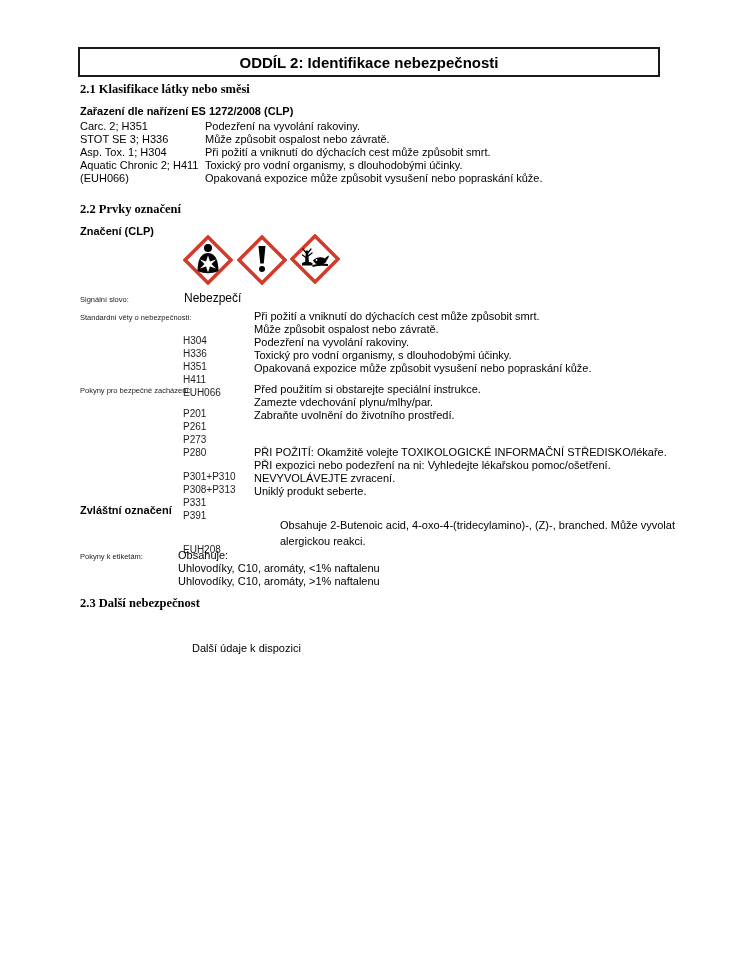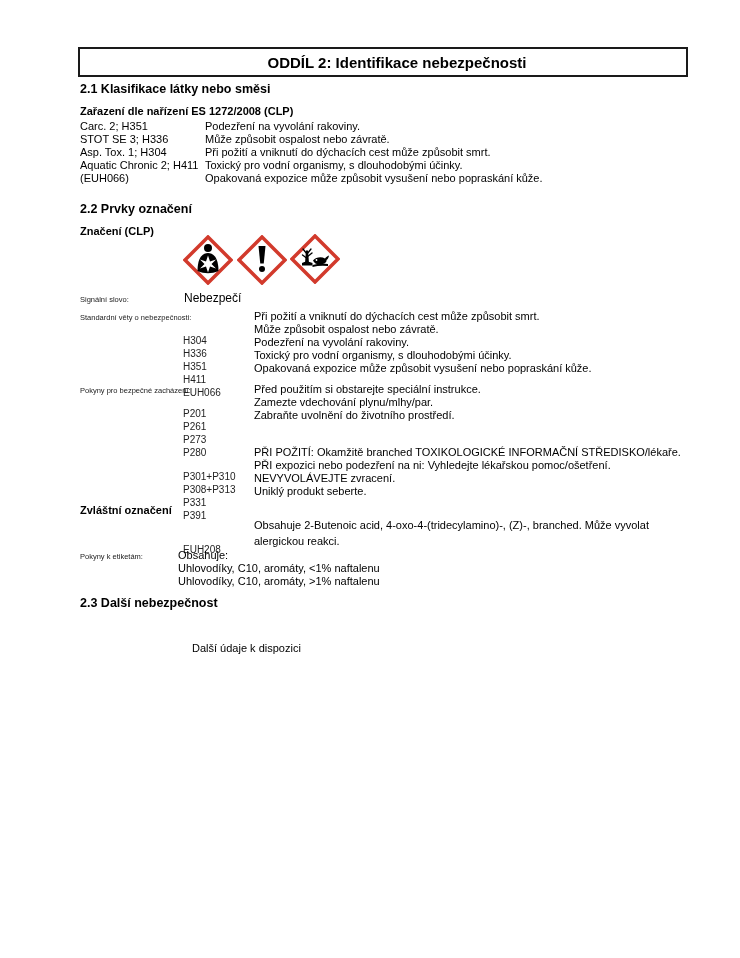--- a/index.html
+++ b/index.html
@@ -4,29 +4,29 @@
 <style>
   html,body{margin:0;padding:0;background:#ffffff;}
   .page{
     position:relative;width:740px;height:958px;background:#fff;overflow:hidden;
     font-family:"Liberation Sans","DejaVu Sans",sans-serif;color:#000;
   }
   .abs{position:absolute;white-space:nowrap;}
   .title-box{
     position:absolute;left:78px;top:47px;width:578px;height:26px;
     border:2px solid #1a1a1a;display:flex;align-items:center;justify-content:center;
-    font-size:15px;font-weight:bold;padding-left:28px;
+    font-size:15px;font-weight:bold;
   }
-  .h-section{font-size:12.5px;font-weight:bold;}
+  .h-section{font-size:12.5px;font-weight:bold;font-family:Liberation Serif, serif;}
   .h-sub{font-size:11px;font-weight:bold;}
   .body-txt{font-size:11px;}
   .code-txt{font-size:10px;line-height:13px;color:#222;margin-top:24px;}
   .small-label{font-size:7.5px;color:#222;}
   .signal-word{font-size:12px;font-weight:normal;}
-  .wrap{white-space:normal;line-height:15.5px;}
+  .wrap{white-space:normal;line-height:15.5px;margin-left:26px;}
   .ghs{position:absolute;}
   .ghs polygon.diamond{fill:#fff;stroke:var(--ghs-red,#d23a2c);stroke-width:7;}
   .ghs .sym{fill:#000;}
   .ghs .sym-line{stroke:#000;stroke-width:2.6;fill:none;stroke-linecap:round;}
 </style>
 </head>
 <body>
 
 <div class="page">
 
@@ -92,21 +92,21 @@
 
   <div class="abs small-label" style="left:80px;top:386px">Pokyny pro bezpečné zacházení:</div>
   <div class="abs code-txt" style="left:183px;top:383px">P201</div>
   <div class="abs body-txt" style="left:254px;top:383px">Před použitím si obstarejte speciální instrukce.</div>
   <div class="abs code-txt" style="left:183px;top:396px">P261</div>
   <div class="abs body-txt" style="left:254px;top:396px">Zamezte vdechování plynu/mlhy/par.</div>
   <div class="abs code-txt" style="left:183px;top:409px">P273</div>
   <div class="abs body-txt" style="left:254px;top:409px">Zabraňte uvolnění do životního prostředí.</div>
   <div class="abs code-txt" style="left:183px;top:422px">P280</div>
   <div class="abs code-txt" style="left:183px;top:446px">P301+P310</div>
-  <div class="abs body-txt" style="left:254px;top:446px">PŘI POŽITÍ: Okamžitě branched TOXIKOLOGICKÉ INFORMAČNÍ STŘEDISKO/lékaře.</div>
+  <div class="abs body-txt" style="left:254px;top:446px">PŘI POŽITÍ: Okamžitě volejte TOXIKOLOGICKÉ INFORMAČNÍ STŘEDISKO/lékaře.</div>
   <div class="abs code-txt" style="left:183px;top:459px">P308+P313</div>
   <div class="abs body-txt" style="left:254px;top:459px">PŘI expozici nebo podezření na ni: Vyhledejte lékařskou pomoc/ošetření.</div>
   <div class="abs code-txt" style="left:183px;top:472px">P331</div>
   <div class="abs body-txt" style="left:254px;top:472px">NEVYVOLÁVEJTE zvracení.</div>
   <div class="abs code-txt" style="left:183px;top:485px">P391</div>
   <div class="abs body-txt" style="left:254px;top:485px">Uniklý produkt seberte.</div>
 
   <div class="abs h-sub" style="left:80px;top:504px">Zvláštní označení</div>
   <div class="abs code-txt" style="left:183px;top:519px">EUH208</div>
   <div class="abs body-txt wrap" style="left:254px;top:518px;width:410px">Obsahuje 2-Butenoic acid, 4-oxo-4-(tridecylamino)-, (Z)-, branched. Může vyvolat alergickou reakci.</div>

